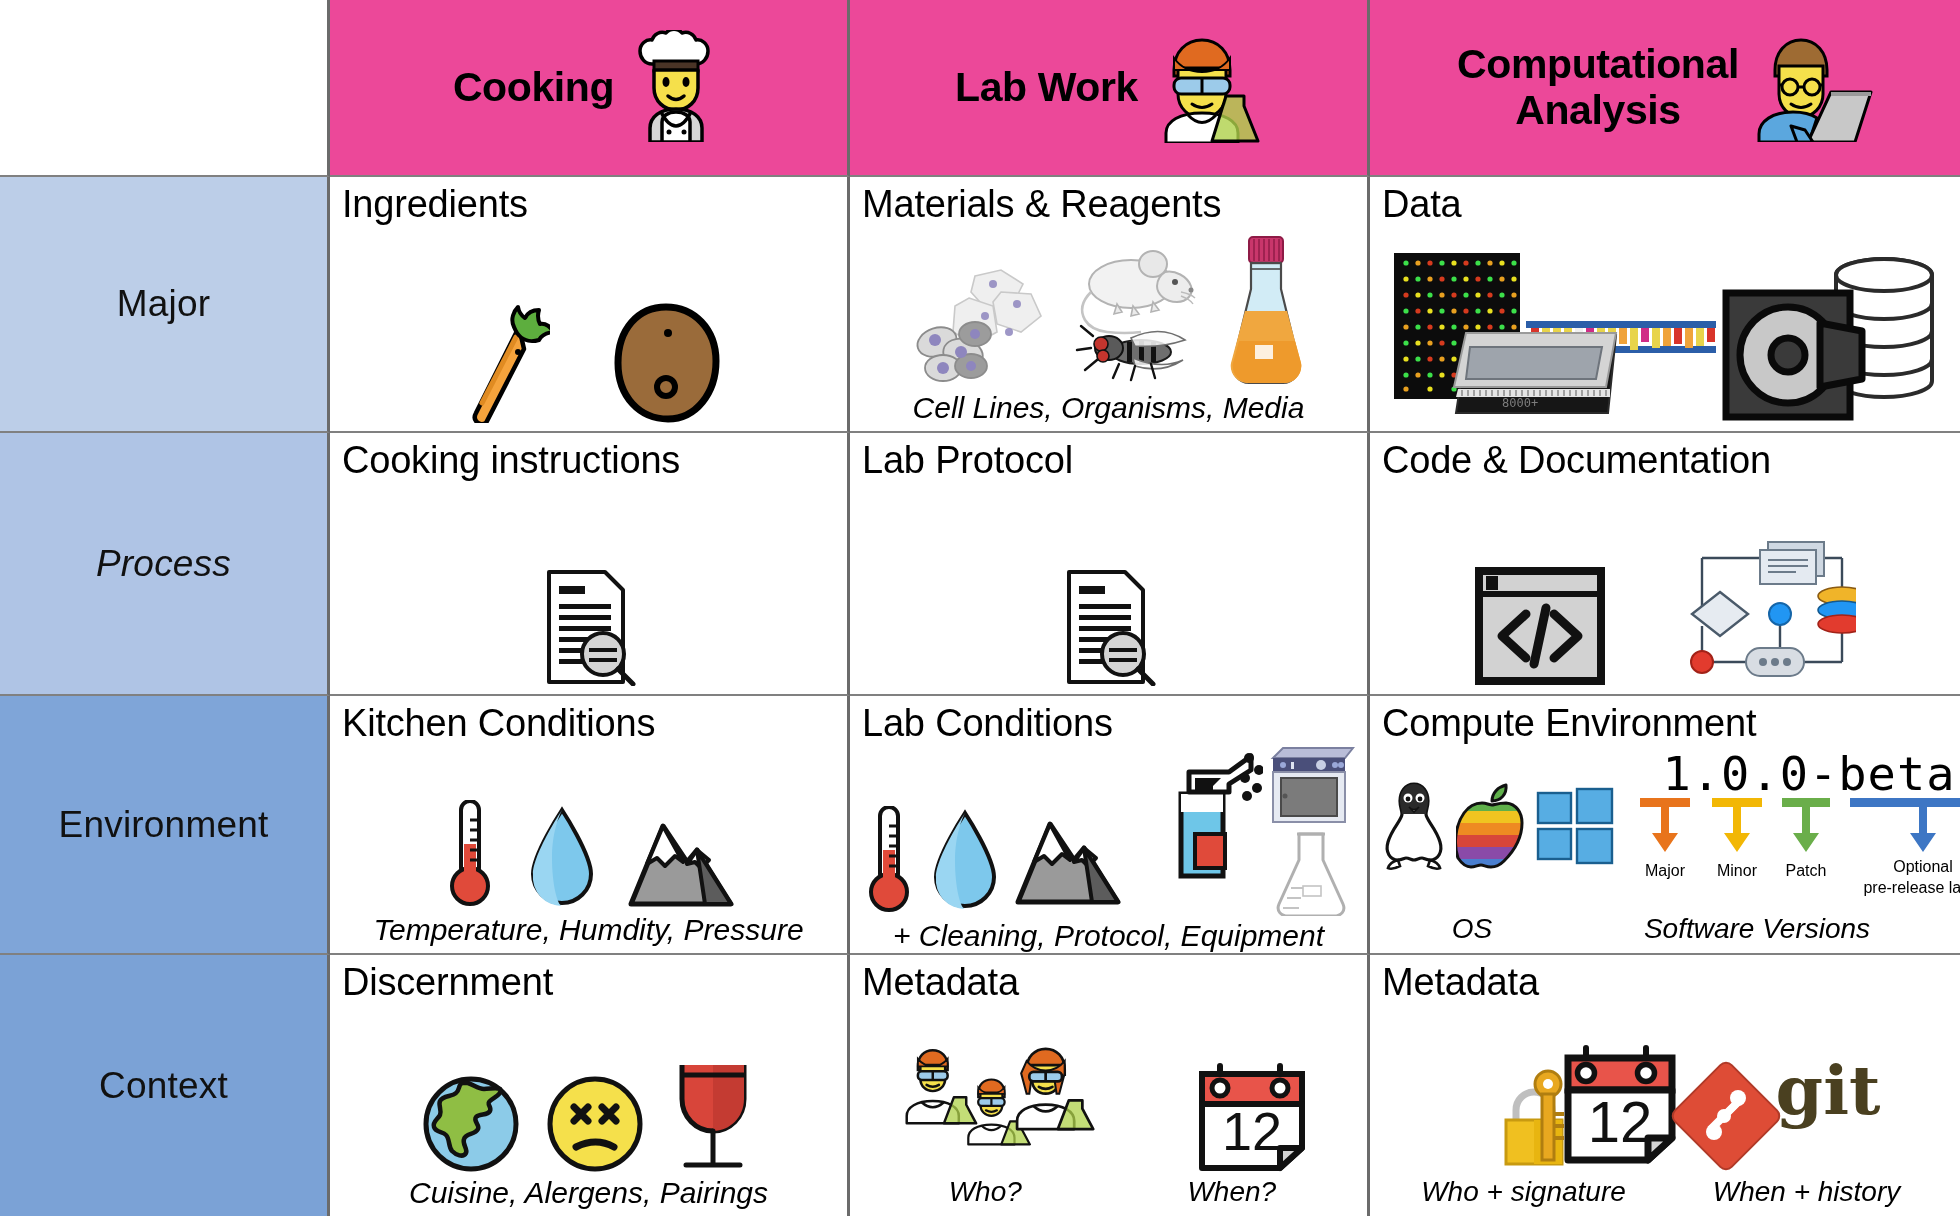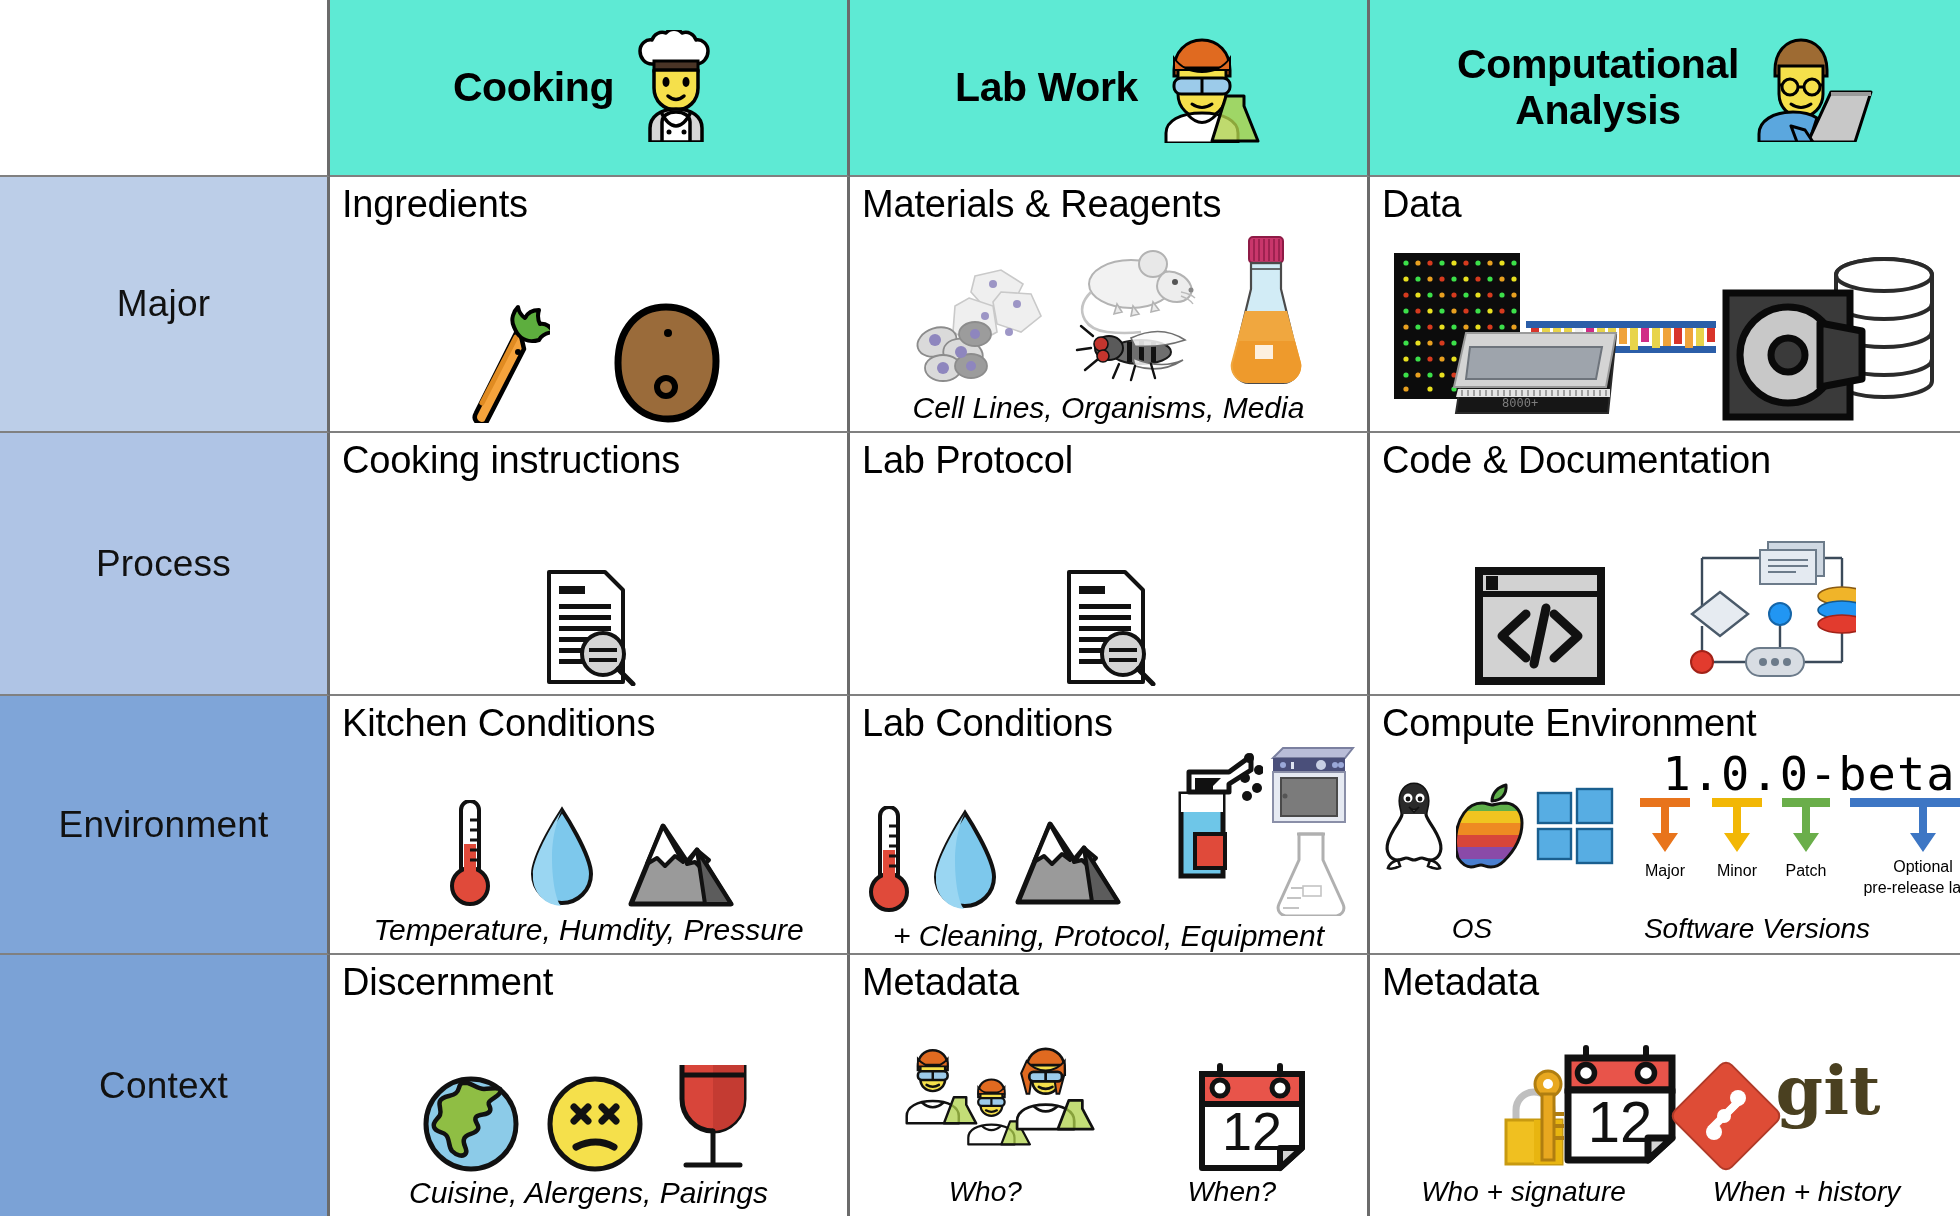--- a/index.html
+++ b/index.html
@@ -21,39 +21,39 @@
     border-right: 3px solid #6b6b6b;
     border-bottom: 2px solid #808080;
     overflow: hidden;
   }
   .cell.lastcol { border-right: none; }
   .cell.lastrow { border-bottom: none; }
 
   
   .corner { background: #ffffff; border-bottom: 2px solid #808080; border-right: 3px solid #6b6b6b; }
   .hdr {
-    background: #5eead4;
+    background: #ec4899;
     display: flex; align-items: center; justify-content: center;
     gap: 14px;
     padding: 0 24px;
   }
   .hdr-title {
     font-size: 41px; font-weight: bold; color: #000;
     line-height: 1.12; text-align: center;
     letter-spacing: -0.4px;
   }
   .hdr-icon { flex: 0 0 auto; }
 
   
   .rowlab {
     display: flex; align-items: center; justify-content: center;
     font-size: 37px; color: #111; letter-spacing: .2px;
   }
   .rl-1 { background: #BCCEE8; }
-  .rl-2 { background: #AFC4E5; }
+  .rl-2 { background: #AFC4E5; font-style: italic; }
   .rl-3 { background: #7FA5D8; }
   .rl-4 { background: #7BA2D6; }
 
   
   .body-cell { background: #ffffff; padding: 8px 12px 4px 12px; display: flex; flex-direction: column; }
   .cap {
     font-size: 38px; color: #000; line-height: 1.05;
     white-space: nowrap; letter-spacing: -0.2px;
   }
   .art {

